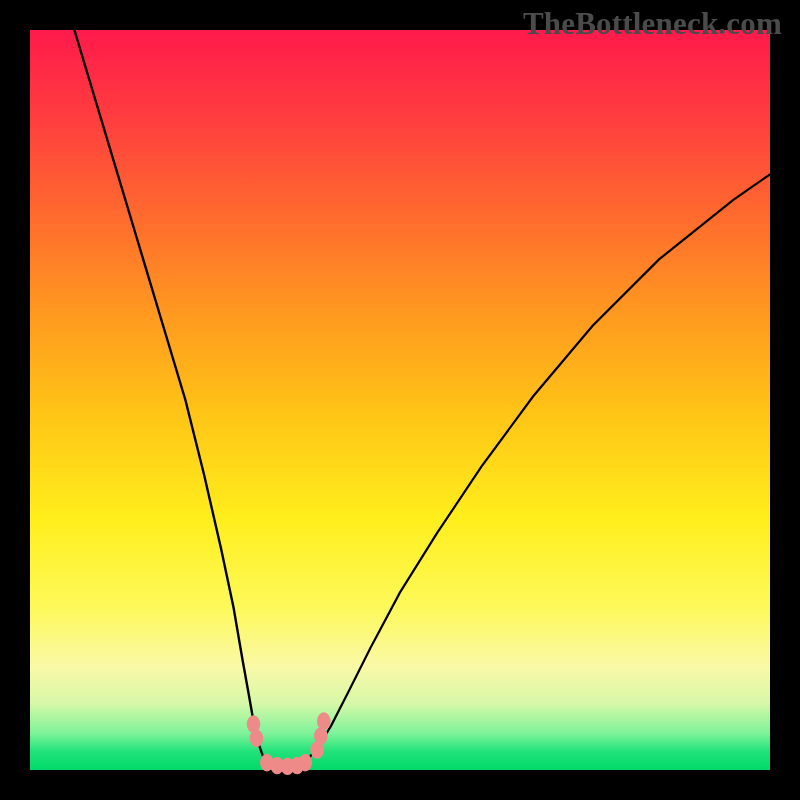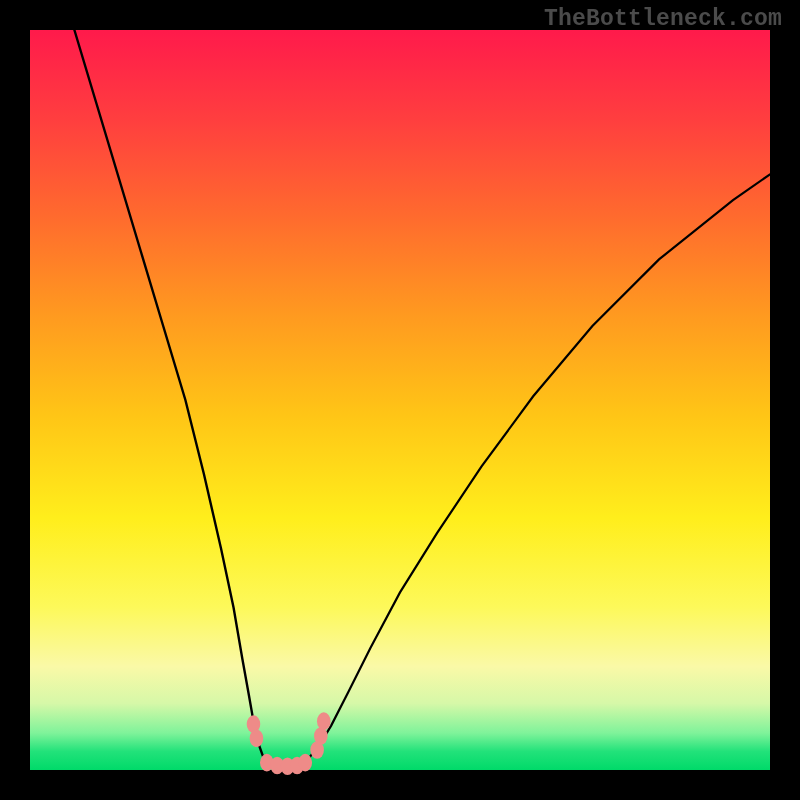--- a/index.html
+++ b/index.html
@@ -14,22 +14,22 @@
     position: relative;
     width: 800px;
     height: 800px;
     background: #000;
   }
   .watermark {
     position: absolute;
     top: 6px;
     right: 18px;
     color: #4b4b4b;
-    font-family: Liberation Mono, monospace;
-    font-size: 23px;
+    font-family: Liberation Serif, serif;
+    font-size: 31px;
     font-weight: 600;
     letter-spacing: 0.2px;
     z-index: 5;
   }
   .plot {
     position: absolute;
     left: 30px;
     top: 30px;
     width: 740px;
     height: 740px;

